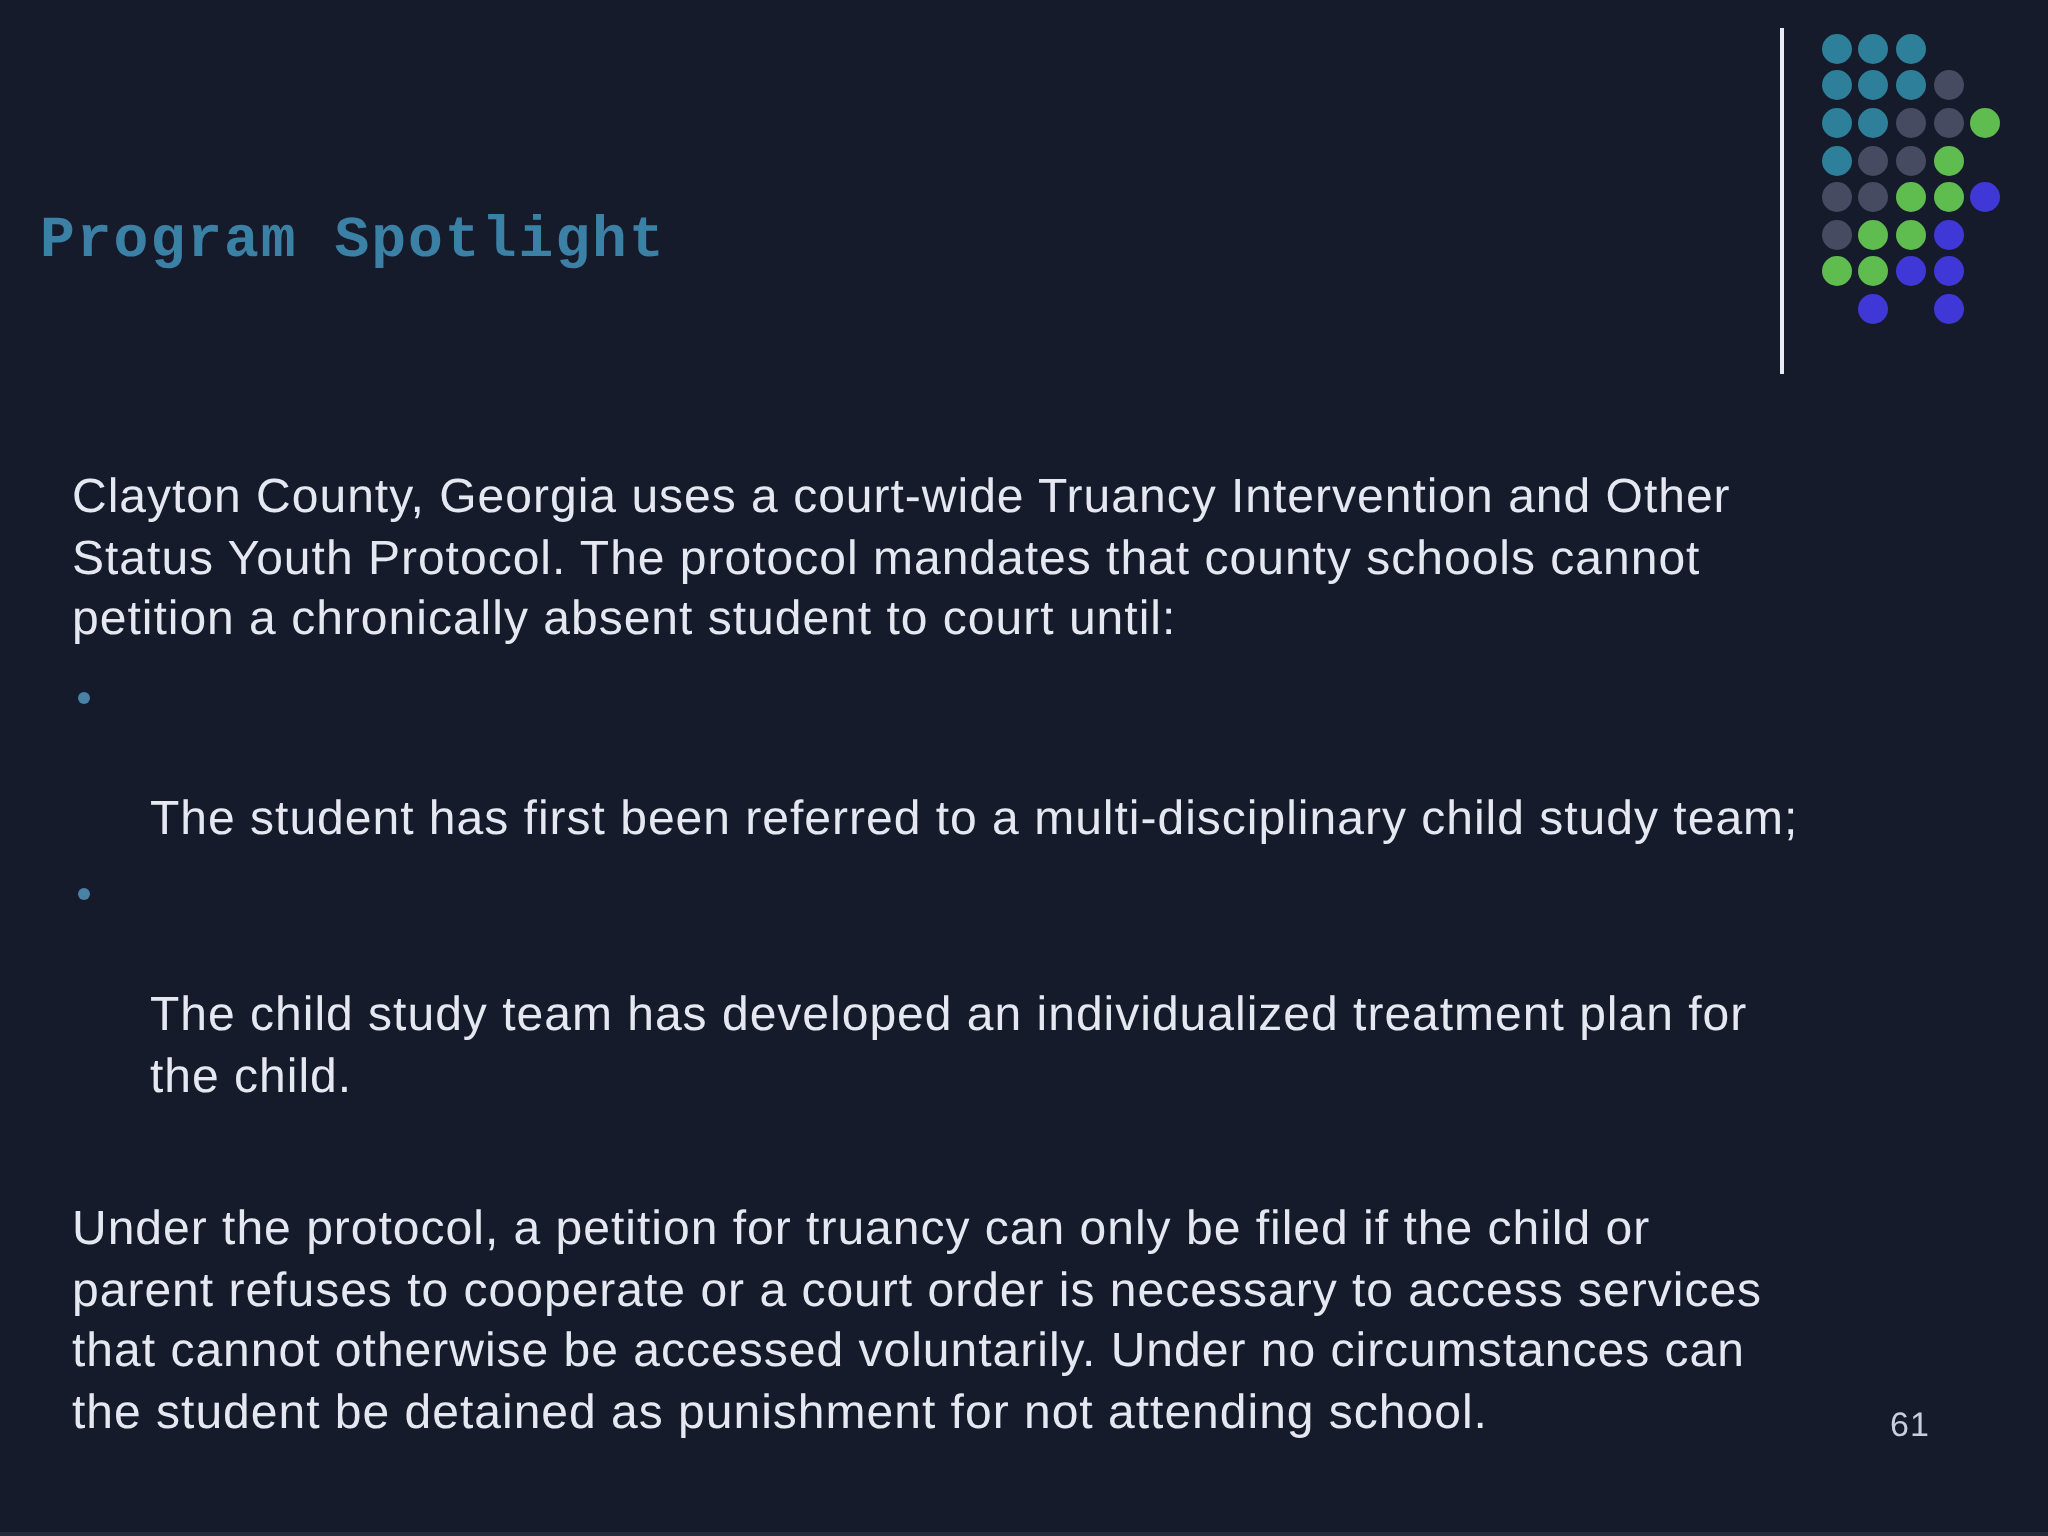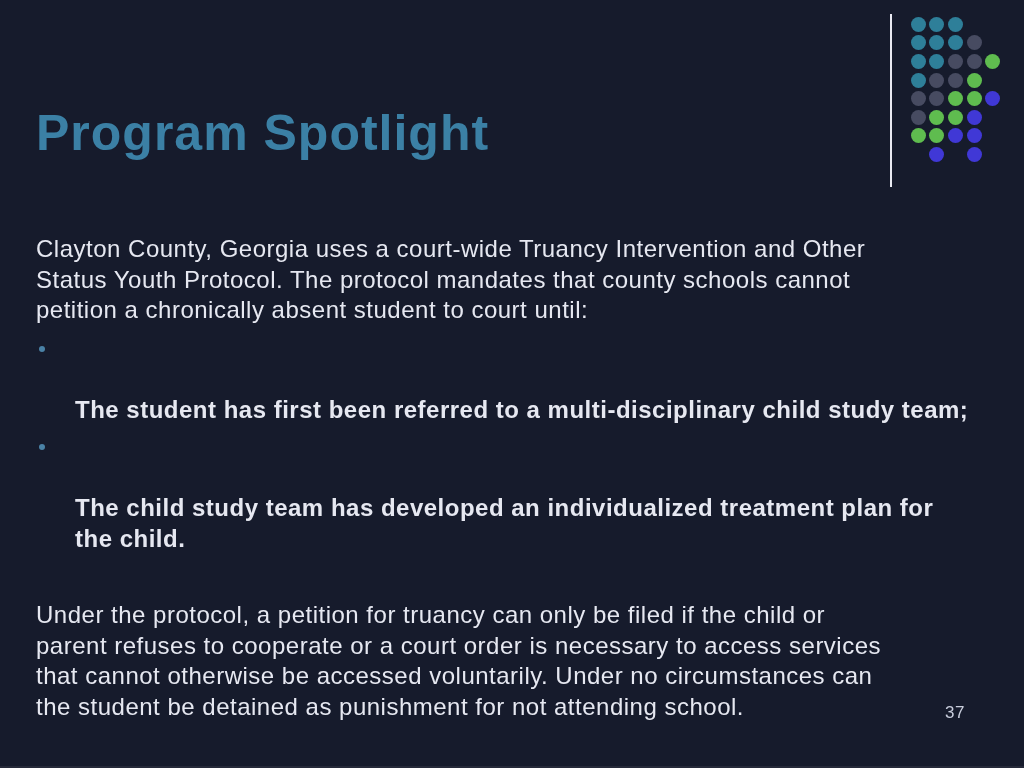--- a/index.html
+++ b/index.html
@@ -7,40 +7,41 @@
   .slide {
     position: relative;
     width: 1024px;
     height: 768px;
     overflow: hidden;
     background: var(--background, #161b2c);
     font-family: "Liberation Sans", "DejaVu Sans", sans-serif;
   }
   .slide-title {
     position: absolute;
-    left: 36px;
+    left: 20px;
     top: 104px;
-    font-size: 50px;
+    font-size: 29px;
     font-weight: 700;
     letter-spacing: 1px;
     color: var(--title, #3b80a5);
+    font-family: Liberation Mono, monospace;
   }
   .content {
     position: absolute;
     left: 36px;
     top: 211px;
     width: 958px;
     font-size: 24px;
     line-height: 30.5px;
     letter-spacing: 0.5px;
     color: var(--body-text, #e6e8f1);
   }
   .para { white-space: pre-line; margin-top: 23px; }
   .intro { margin-bottom: 8px; }
-  .bullet-list { list-style: none; font-weight: bold; }
+  .bullet-list { list-style: none; }
   .bullet-item {
     position: relative;
     padding-left: 39px;
     margin-top: 7px;
     white-space: pre-line;
   }
   .bullet-marker {
     position: absolute;
     left: 3px;
     top: 12px;
@@ -217,17 +218,17 @@
       </li>
     </ul>
 
     <p class="para outro">Under the protocol, a petition for truancy can only be filed if the child or
 parent refuses to cooperate or a court order is necessary to access services
 that cannot otherwise be accessed voluntarily. Under no circumstances can
 the student be detained as punishment for not attending school.</p>
 
   </div>
 
-  <div class="page-number">37</div>
+  <div class="page-number">61</div>
 
   <div class="bottom-edge"></div>
 
 </div>
 
 </body></html>

